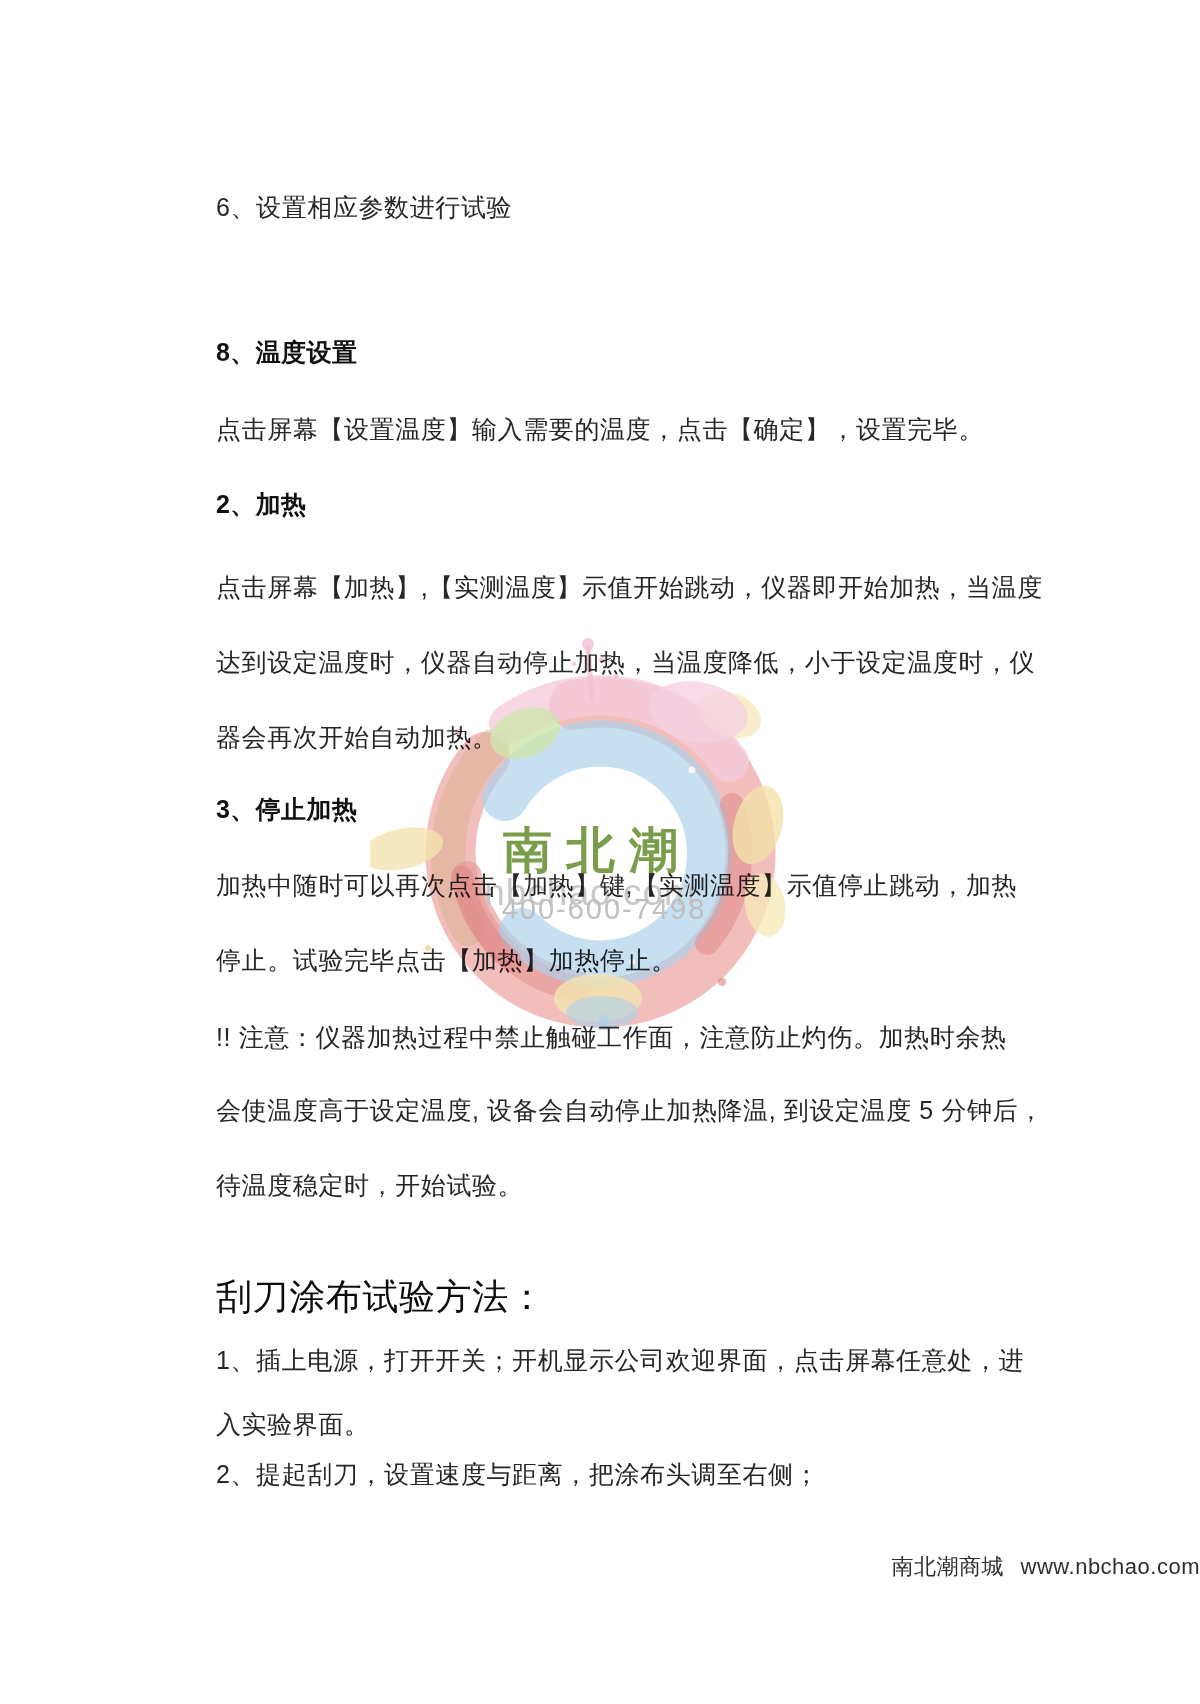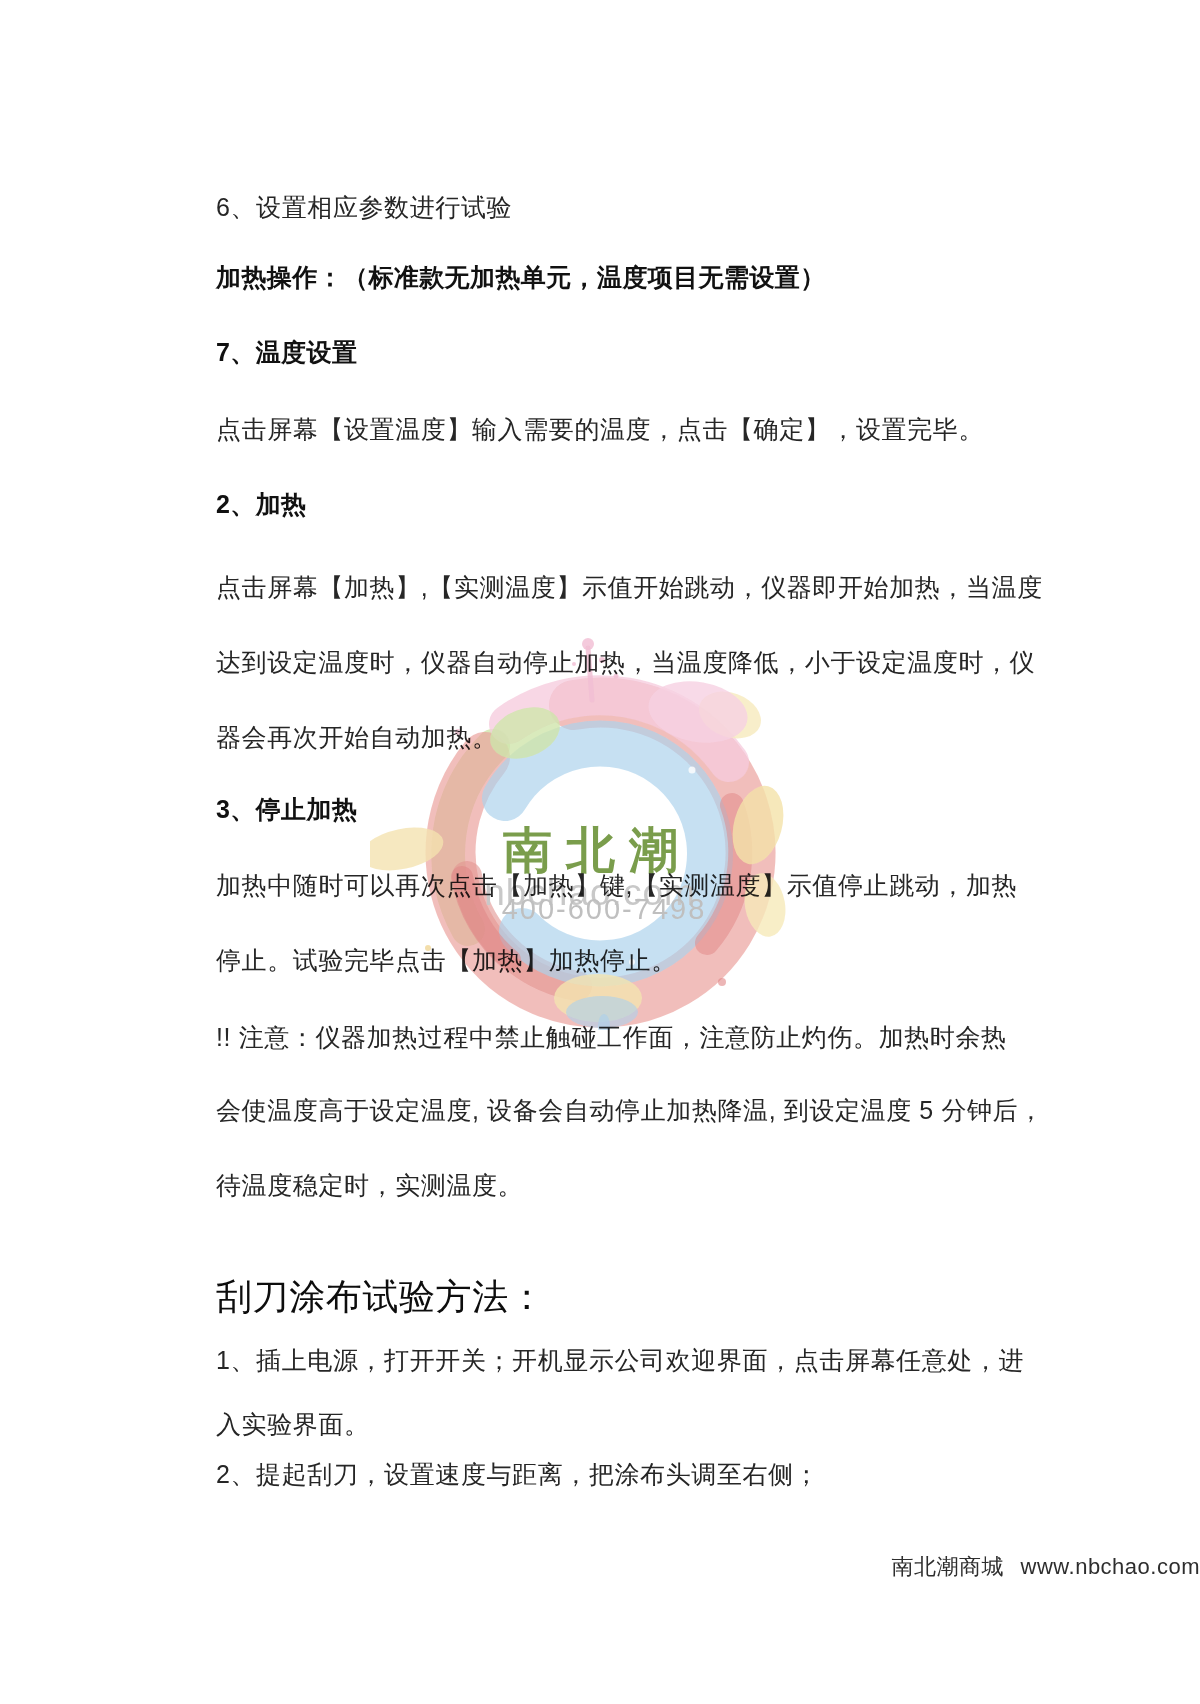--- a/index.html
+++ b/index.html
@@ -76,33 +76,32 @@
     white-space:nowrap;
   }
 </style>
 </head>
 <body>
 
 <div class="page">
 
   <main class="content">
     <div class="ln" style="top:192px">6、设置相应参数进行试验</div>
-    <div class="ln b" style="top:262px">加热操作：（标准款无加热单元，温度项目无需设置）</div>
-    <div class="ln b" style="top:337px">7、温度设置</div>
+    <div class="ln b" style="top:337px">8、温度设置</div>
     <div class="ln" style="top:414px">点击屏幕【设置温度】输入需要的温度，点击【确定】，设置完毕。</div>
     <div class="ln b" style="top:489px">2、加热</div>
     <div class="ln" style="top:572px">点击屏幕【加热】,【实测温度】示值开始跳动，仪器即开始加热，当温度</div>
     <div class="ln" style="top:647px">达到设定温度时，仪器自动停止加热，当温度降低，小于设定温度时，仪</div>
     <div class="ln" style="top:722px">器会再次开始自动加热。</div>
     <div class="ln b" style="top:794px">3、停止加热</div>
     <div class="ln" style="top:870px">加热中随时可以再次点击【加热】键,【实测温度】示值停止跳动，加热</div>
     <div class="ln" style="top:945px">停止。试验完毕点击【加热】加热停止。</div>
     <div class="ln" style="top:1022px">!! 注意：仪器加热过程中禁止触碰工作面，注意防止灼伤。加热时余热</div>
     <div class="ln" style="top:1095px">会使温度高于设定温度, 设备会自动停止加热降温, 到设定温度 5 分钟后，</div>
-    <div class="ln" style="top:1170px">待温度稳定时，实测温度。</div>
+    <div class="ln" style="top:1170px">待温度稳定时，开始试验。</div>
     <div class="ln lg" style="top:1279px">刮刀涂布试验方法：</div>
     <div class="ln" style="top:1345px">1、插上电源，打开开关；开机显示公司欢迎界面，点击屏幕任意处，进</div>
     <div class="ln" style="top:1409px">入实验界面。</div>
     <div class="ln" style="top:1459px">2、提起刮刀，设置速度与距离，把涂布头调至右侧；</div>
   </main>
 
   <div class="watermark">
     <svg width="440" height="400" viewBox="0 0 440 400" aria-hidden="true">
 
       <path d="M 123,116 A 152,152 0 0 0 98,299" fill="none" stroke="#b9d883" stroke-width="34" stroke-linecap="round" opacity="0.72"></path>

